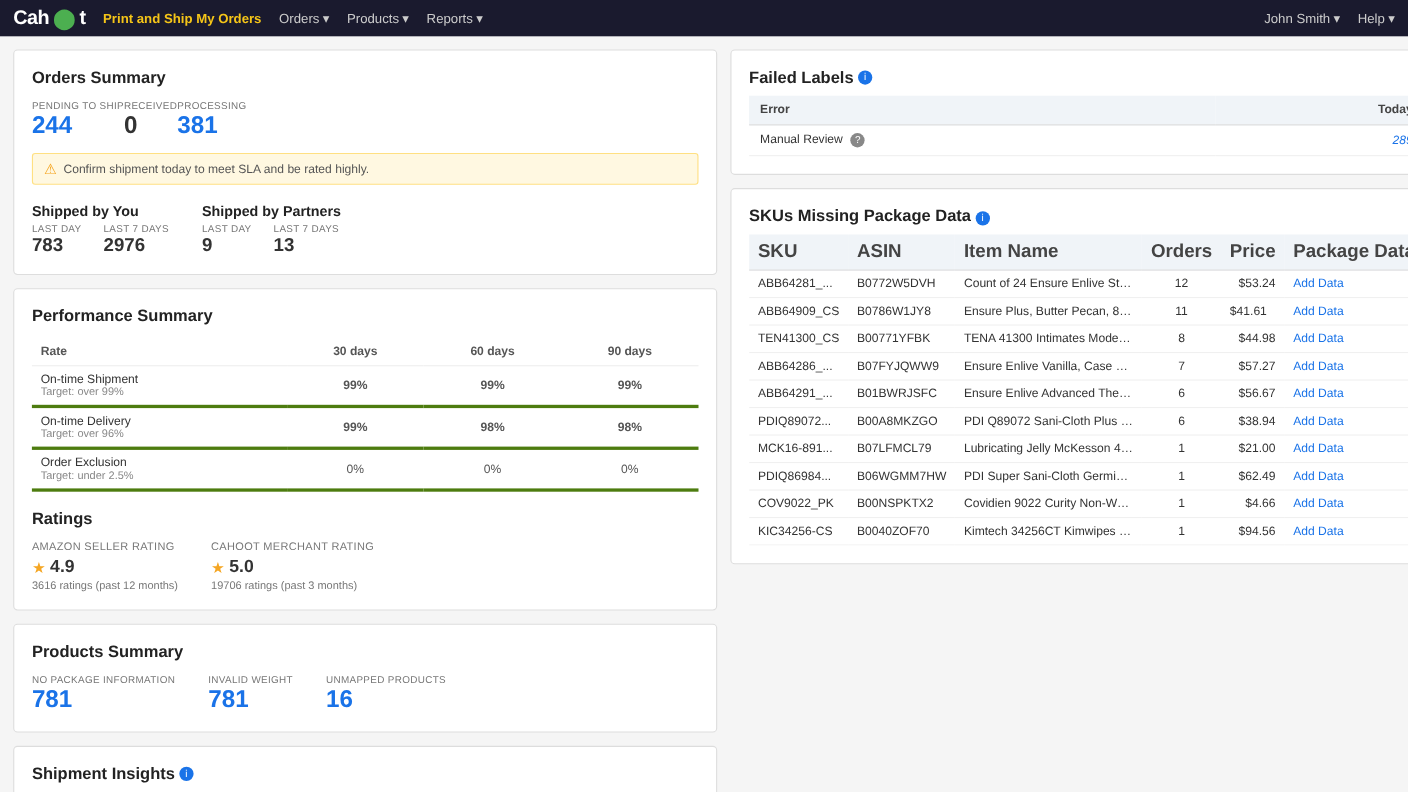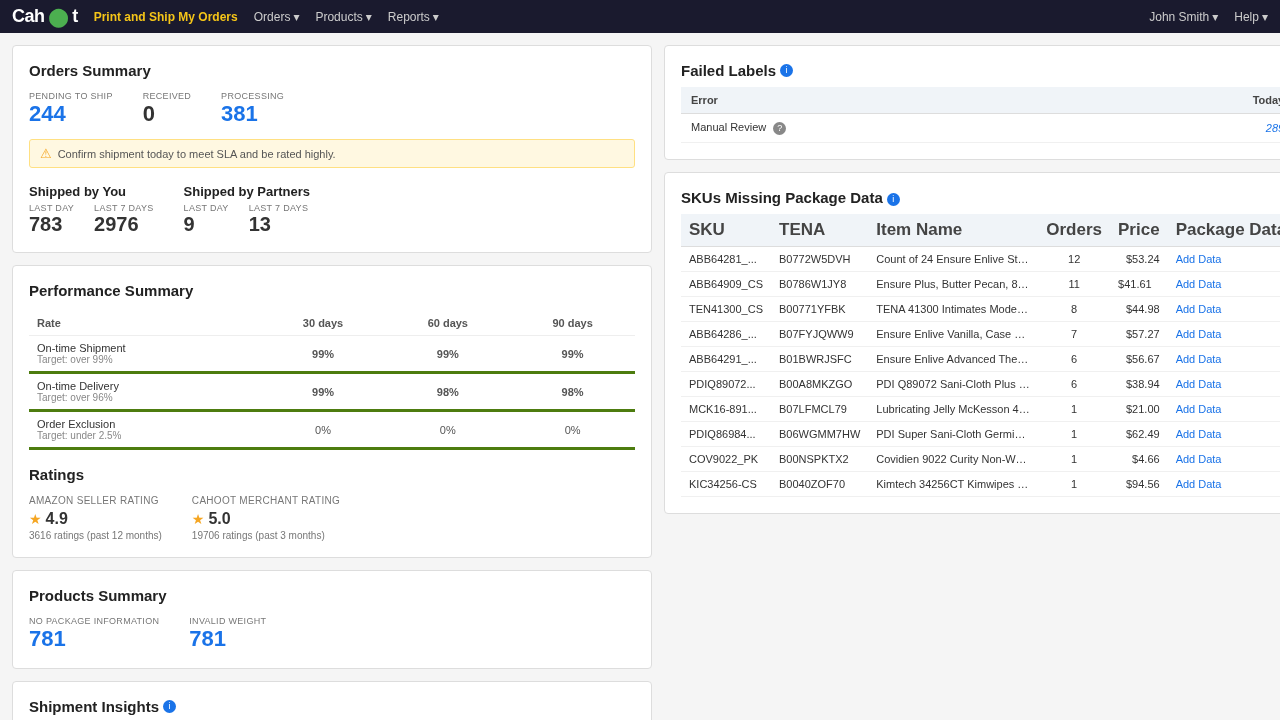--- a/index.html
+++ b/index.html
@@ -54,21 +54,21 @@
       padding: 16px;
     }
     .card-title {
       font-size: 15px;
       font-weight: bold;
       color: #222;
       margin-bottom: 12px;
     }
 
     
-    .orders-metrics { display: flex; gap: 30px; margin-bottom: 12px; }
+    .orders-metrics { display: flex; margin-bottom: 12px; }
     .metric-item { display: flex; flex-direction: column; }
     .metric-label { font-size: 9px; color: #777; text-transform: uppercase; letter-spacing: 0.3px; }
     .metric-value { font-size: 22px; font-weight: bold; color: #1a73e8; }
     .metric-value.black { color: #333; }
     .alert-box {
       background: #fff8e1;
       border: 1px solid #ffe082;
       border-radius: 3px;
       padding: 6px 10px;
       font-size: 11px;
@@ -80,21 +80,21 @@
     }
     .alert-icon { color: #f5a623; font-size: 13px; }
 
     
     .shipped-section { display: flex; gap: 30px; }
     .shipped-group { }
     .shipped-title { font-size: 13px; font-weight: bold; color: #222; margin-bottom: 4px; }
     .shipped-metrics { display: flex; gap: 20px; }
     .shipped-metric { display: flex; flex-direction: column; }
     .shipped-metric .metric-label { font-size: 9px; color: #777; text-transform: uppercase; }
-    .shipped-metric .metric-value-sm { font-size: 20px; font-weight: bold; color: #333; }
+    .shipped-metric .metric-value-sm { font-size: 17px; font-weight: bold; color: #333; }
 
     
     .perf-table { width: 100%; border-collapse: collapse; }
     .perf-table th {
       text-align: left;
       padding: 6px 8px;
       font-size: 11px;
       color: #555;
       border-bottom: 1px solid #eee;
     }
@@ -364,20 +364,24 @@
       <div class="card-title">Products Summary</div>
       <div class="products-metrics">
         <div class="products-metric">
           <span class="p-label">NO PACKAGE INFORMATION</span>
           <span class="p-value">781</span>
         </div>
         <div class="products-metric">
           <span class="p-label">INVALID WEIGHT</span>
           <span class="p-value">781</span>
         </div>
+        <div class="products-metric">
+          <span class="p-label">UNMAPPED PRODUCTS</span>
+          <span class="p-value">16</span>
+        </div>
       </div>
     </div>
 
     <div class="card">
       <div style="display:flex;align-items:center;margin-bottom:4px;">
         <span class="card-title" style="margin-bottom:0;">Shipment Insights</span>
         <span class="info-icon">i</span>
       </div>
       <table class="insights-table">
         <thead>
@@ -423,21 +427,21 @@
     <div class="card">
       <div style="display:flex;align-items:flex-end;margin-bottom:8px;">
         <span class="card-title" style="margin-bottom:0;">SKUs Missing Package Data</span>
         <span class="info-icon">i</span>
       </div>
       <div style="overflow-y:auto;max-height:320px;">
         <table class="sku-table">
           <thead>
             <tr>
               <th>SKU</th>
-              <th>TENA</th>
+              <th>ASIN</th>
               <th>Item Name</th>
               <th>Orders</th>
               <th>Price</th>
               <th>Package Data</th>
             </tr>
           </thead>
           <tbody id="sku-tbody">
               <tr>
     <td>ABB64281_...</td>
     <td>B0772W5DVH</td>

